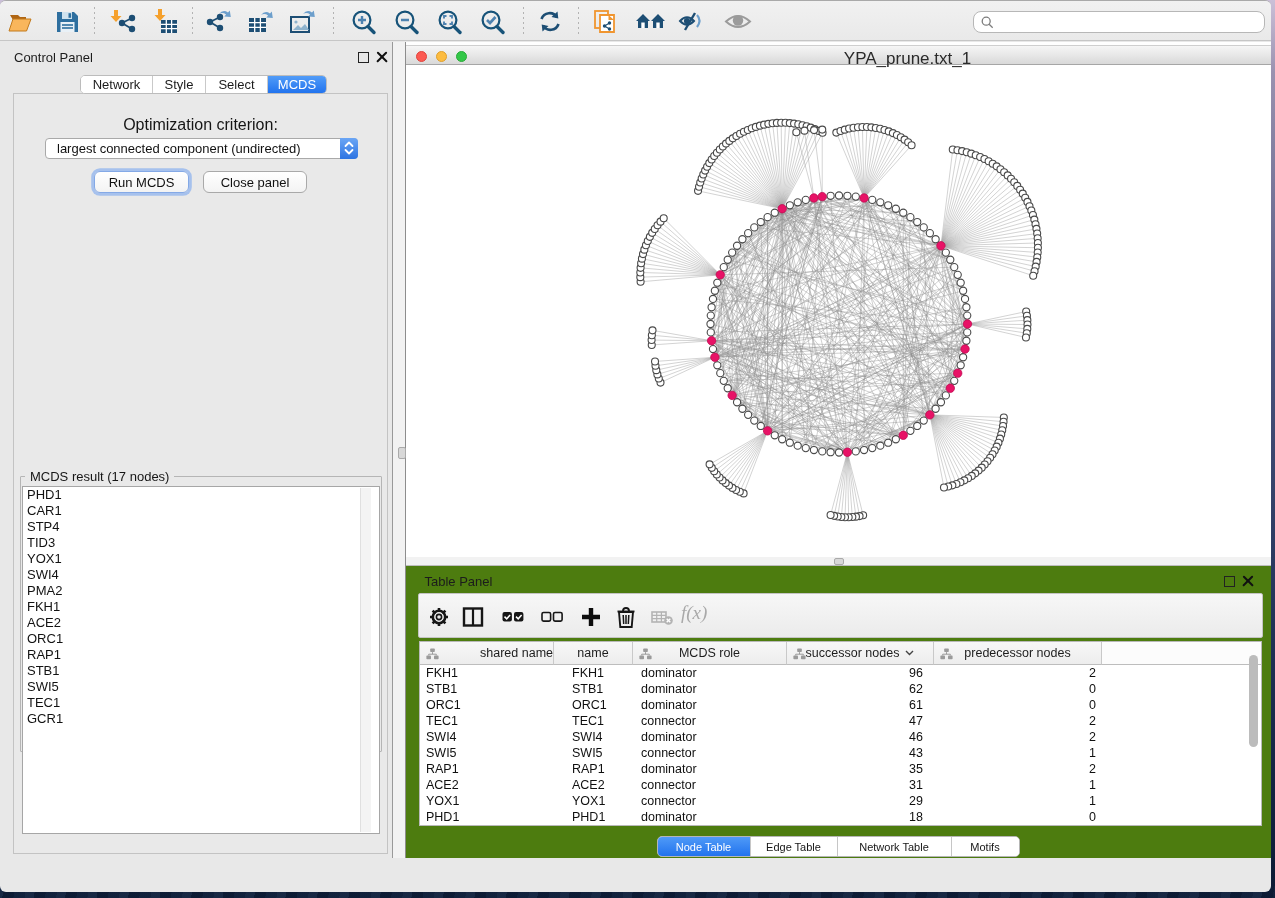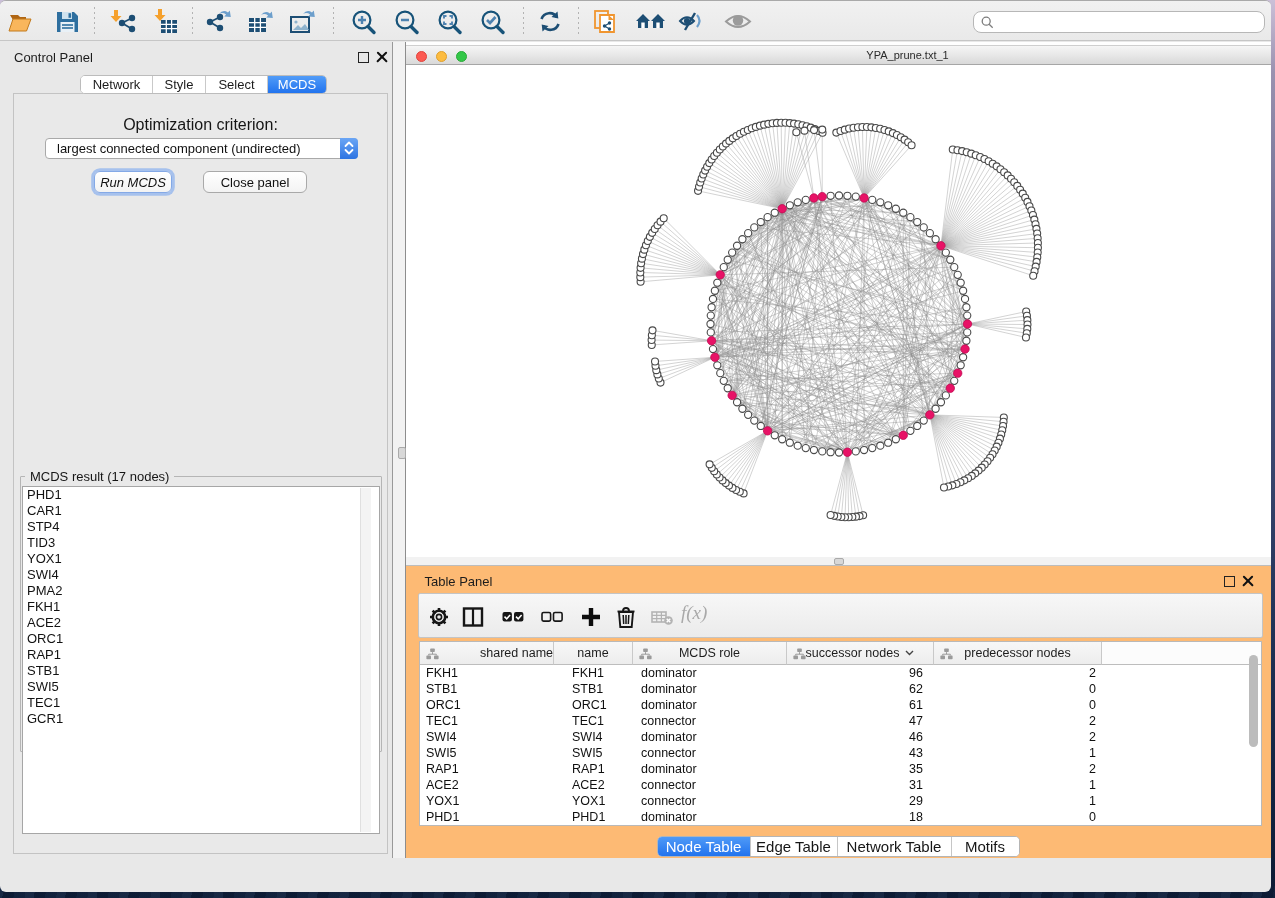--- a/index.html
+++ b/index.html
@@ -68,40 +68,40 @@
   .v-divider .handle { position:absolute; right:-1px; top:405px; width:8px; height:12px; background:#d8d8d8; border:1px solid #aaa; border-radius:2px;}
   .h-divider { position:absolute; left:405.5px; top:556px; width:865.5px; height:9px; background:#f2f2f2; border-bottom:1px solid #bdbdbd;}
   .h-divider .handle { position:absolute; left:428px; top:1px; width:10px; height:7px; background:#d8d8d8; border:1px solid #aaa; border-radius:2px;}
   
   .network-frame { position:absolute; left:405.5px; top:41px; width:865.5px; height:515px; background:#fff;}
   .net-titlebar { position:absolute; left:0; top:3px; width:100%; height:20px; background:linear-gradient(#f6f6f6,#d9d9d9); border-bottom:1px solid #a6a6a6; border-top:1px solid #cfcfcf;}
   .traffic { position:absolute; top:4.5px; width:11px; height:11px; border-radius:50%; }
   .t-red { left:10px; background:#fc5a52; border:0.5px solid #e1443c; }
   .t-yellow { left:30px; background:#fdbc40; border:0.5px solid #e0a02c; }
   .t-green { left:50px; background:#33c748; border:0.5px solid #29ab39; }
-  .net-title { position:absolute; left:502px; top:3px; transform:translateX(-50%); font-size:11px; color:#2a2a2a; }
+  .net-title { position:absolute; left:502px; top:3px; transform:translateX(-50%); font-size:17px; color:#2a2a2a; }
   .net-canvas { position:absolute; left:0; top:24px; width:865px; height:491px; }
   
-  .table-panel { position:absolute; left:405.5px; top:565px; width:865.5px; height:292px; background:#fdba74; }
+  .table-panel { position:absolute; left:405.5px; top:565px; width:865.5px; height:292px; background:#4d7c0f; }
   .tp-toolbar { position:absolute; left:12.5px; top:27px; width:845px; height:45px; border:1px solid #c4c4c4; border-radius:2px; background:linear-gradient(#f7f7f7,#ebebeb);}
   .tp-ico { position:absolute; top:11px; width:24px; height:24px;}
   .tp-ico svg{ width:100%; height:100%; display:block;}
   .fx-label { position:absolute; top:8px; font-family:"Liberation Serif",serif; font-style:italic; font-size:19px; color:#a9a9a9;}
   .tbl { position:absolute; left:13.5px; top:75px; width:843px; height:185px; background:#fff; border:1px solid #b9b9b9;}
   .tbl-head { position:absolute; left:0; top:0; height:23px; display:flex; }
   .th { position:relative; height:23px; background:linear-gradient(#f7f7f7,#ededed); border-right:1px solid #c9c9c9; border-bottom:1px solid #bdbdbd; display:flex; align-items:center; justify-content:center; font-size:12.5px; color:#1d1d1d;}
   .th .colico { position:absolute; left:6px; top:5.5px; }
   .th.filler { background:#fcfcfc; border-right:none;}
   .tbl-body { position:absolute; left:0; top:23px; width:100%; }
   .tr { display:flex; height:16px; }
   .td { font-size:12.5px; color:#101010; line-height:16px; white-space:nowrap; overflow:hidden;}
   .td.num { text-align:right; }
   .tbl-sbar { position:absolute; right:3px; top:13px; width:9px; height:92px; background:#bcbcbc; border-radius:4.5px; }
   .bottom-tabs { position:absolute; left:251px; top:270px; height:21px; display:flex; border:1px solid #b5b5b5; border-radius:5px; background:#fff; overflow:hidden;}
-  .b-tab { height:100%; display:flex; align-items:center; justify-content:center; font-size:15px; color:#161616; border-right:1px solid #c6c6c6; background:#fff;}
+  .b-tab { height:100%; display:flex; align-items:center; justify-content:center; font-size:11px; color:#161616; border-right:1px solid #c6c6c6; background:#fff;}
   .b-tab:last-child{border-right:none;}
   .b-tab.sel { background:linear-gradient(#4f9af7,#2273ee); color:#fff; }
   
   .status-bar { position:absolute; left:0; top:908px; width:1271px; height:35px; background:#e9e9e9; border-top:1px solid #bfbfbf;}
   .sb-left-btn { position:absolute; left:13px; top:9px; width:27px; height:22px; background:linear-gradient(#fff,#f1f1f1); border:1px solid #b2b2b2; border-radius:4px; display:flex; align-items:center; justify-content:center;}
   .memory-btn { position:absolute; right:10px; top:9px; width:70px; height:22px; background:linear-gradient(#fff,#f3f3f3); border:1px solid #b2b2b2; border-radius:4px; display:flex; align-items:center; padding-left:7px; gap:5px;}
   .mem-dot { width:11px; height:11px; border-radius:50%; background:#28a53c; border:1px solid #1f8a30;}
   .memory-btn span { font-size:12px; color:#141414; }
 </style>
 </head>
@@ -268,21 +268,21 @@
         <div class="opt-label">Optimization criterion:</div>
         <div class="cp-select">
           <span class="sel-text">largest connected component (undirected)</span>
           <span class="sel-cap">
             <svg viewBox="0 0 12 16">
               <path d="M2.5 6 L6 2.5 L9.5 6" fill="none" stroke="#fff" stroke-width="1.8" stroke-linecap="round" stroke-linejoin="round"></path>
               <path d="M2.5 10 L6 13.5 L9.5 10" fill="none" stroke="#fff" stroke-width="1.8" stroke-linecap="round" stroke-linejoin="round"></path>
             </svg>
           </span>
         </div>
-        <button class="cp-btn focus" style="left:80px; width:78px;font-style:italic;">Run MCDS</button>
+        <button class="cp-btn focus" style="left:80px; width:95px;">Run MCDS</button>
         <button class="cp-btn" style="left:189px; width:104px;">Close panel</button>
         <div class="result-group">
           <div class="result-title">MCDS result (17 nodes)</div>
           <div class="result-list" id="result-list">
               <div class="result-item">PHD1</div>
               <div class="result-item">CAR1</div>
               <div class="result-item">STP4</div>
               <div class="result-item">TID3</div>
               <div class="result-item">YOX1</div>
               <div class="result-item">SWI4</div>

